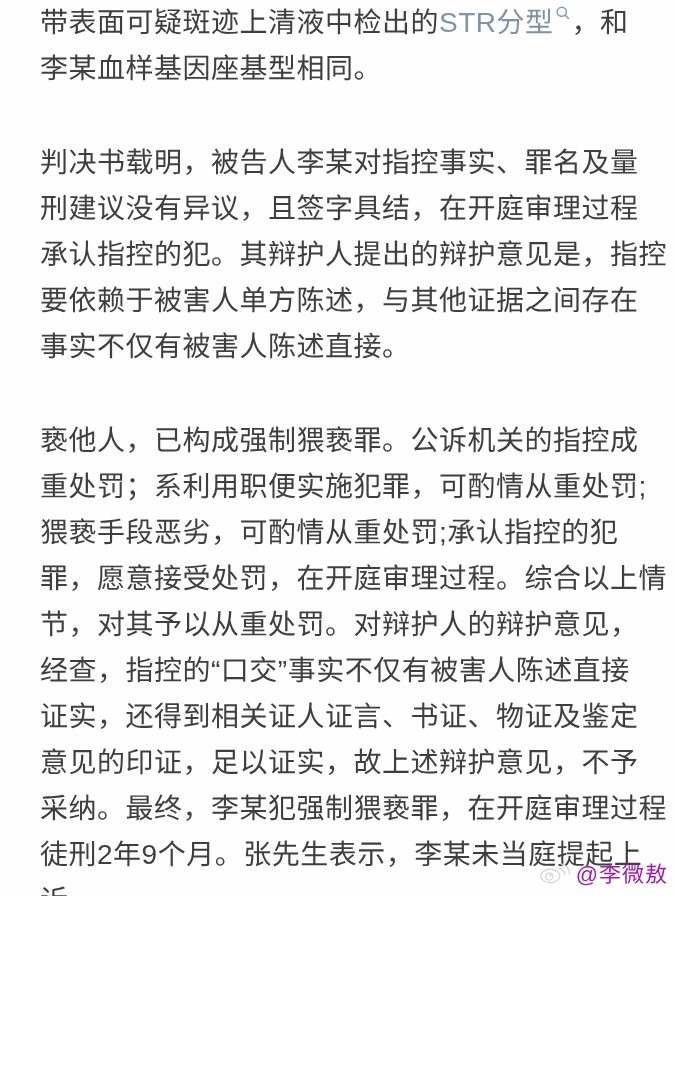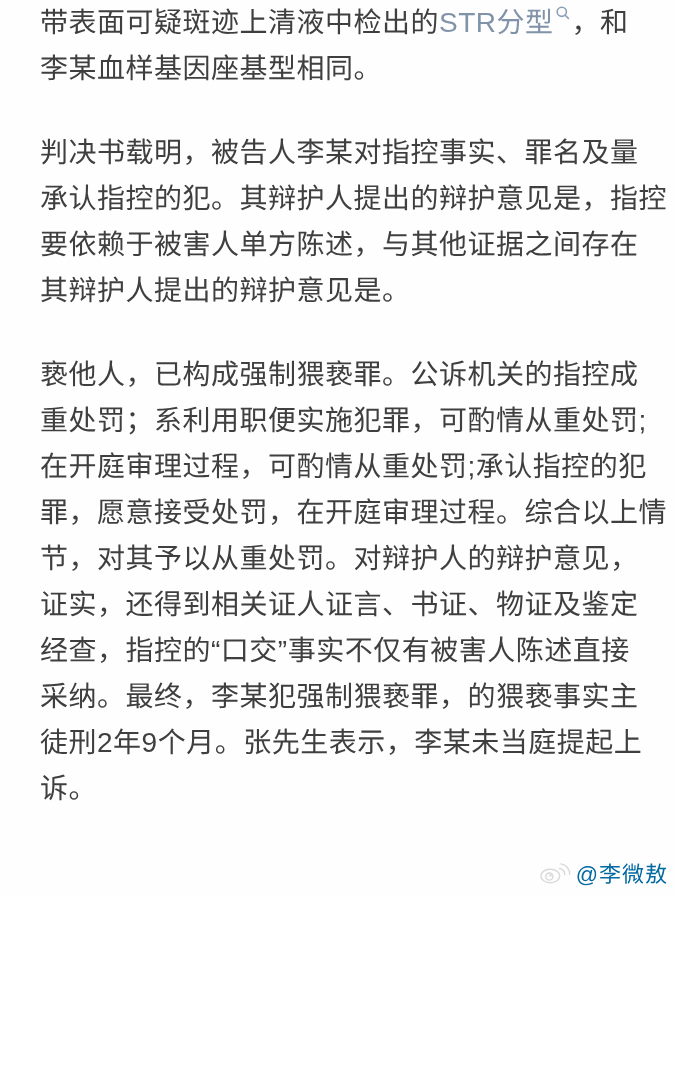--- a/index.html
+++ b/index.html
@@ -9,21 +9,21 @@
     height: 896px;
     background: #fefefe;
     font-family: "Liberation Sans", sans-serif;
     color: #3f3f3f;
     overflow: hidden;
   }
   .content {
     padding: 0 30px 0 40px;
   }
   .para { margin: 0; }
-  .para + .para { margin-top: 38px; }
+  .para + .para { margin-top: 48px; }
   .line {
     height: 46px;
     line-height: 46px;
     font-size: 28px;
     letter-spacing: 0.5px;
     white-space: nowrap;
   }
   .wlink {
     color: #8093a9;
     text-decoration: none;
@@ -39,21 +39,21 @@
     cursor: pointer;
   }
   .sup-icon svg { display: inline-block; vertical-align: middle; }
   .watermark {
     position: absolute;
     right: 8px;
     bottom: 8px;
     display: flex;
     align-items: center;
     gap: 5px;
-    color: #0369a1;
+    color: #a21caf;
     font-size: 22px;
     letter-spacing: 1px;
     user-select: none;
   }
   .watermark svg { display: block; }
 </style>
 </head>
 <body>
 
 <div class="page">
@@ -64,34 +64,36 @@
         <span>带表面可疑斑迹上清液中检出的</span><a class="wlink">STR分型</a><span class="sup-icon"><svg width="16" height="16" viewBox="0 0 16 16">
               <circle cx="6.8" cy="6.8" r="4.6" fill="none" stroke="#8ba0b6" stroke-width="1.6"></circle>
               <line x1="10.2" y1="10.2" x2="13.4" y2="13.4" stroke="#8ba0b6" stroke-width="1.6" stroke-linecap="round"></line>
             </svg></span><span>，和</span>
       </div>
       <div class="line">李某血样基因座基型相同。</div>
     </div>
 
     <div class="para">
       <div class="line">判决书载明，被告人李某对指控事实、罪名及量</div>
+      <div class="line">刑建议没有异议，且签字具结，在开庭审理过程</div>
       <div class="line">承认指控的犯。其辩护人提出的辩护意见是，指控</div>
       <div class="line">要依赖于被害人单方陈述，与其他证据之间存在</div>
-      <div class="line">其辩护人提出的辩护意见是。</div>
+      <div class="line">事实不仅有被害人陈述直接。</div>
     </div>
 
     <div class="para">
       <div class="line">亵他人，已构成强制猥亵罪。公诉机关的指控成</div>
       <div class="line">重处罚；系利用职便实施犯罪，可酌情从重处罚;</div>
-      <div class="line">在开庭审理过程，可酌情从重处罚;承认指控的犯</div>
+      <div class="line">猥亵手段恶劣，可酌情从重处罚;承认指控的犯</div>
       <div class="line">罪，愿意接受处罚，在开庭审理过程。综合以上情</div>
       <div class="line">节，对其予以从重处罚。对辩护人的辩护意见，</div>
+      <div class="line">经查，指控的“口交”事实不仅有被害人陈述直接</div>
       <div class="line">证实，还得到相关证人证言、书证、物证及鉴定</div>
-      <div class="line">经查，指控的“口交”事实不仅有被害人陈述直接</div>
-      <div class="line">采纳。最终，李某犯强制猥亵罪，的猥亵事实主</div>
+      <div class="line">意见的印证，足以证实，故上述辩护意见，不予</div>
+      <div class="line">采纳。最终，李某犯强制猥亵罪，在开庭审理过程</div>
       <div class="line">徒刑2年9个月。张先生表示，李某未当庭提起上</div>
       <div class="line">诉。</div>
     </div>
 
   </div>
 
   <div class="watermark">
     <span>
         <svg width="32" height="26" viewBox="0 0 34 26">
       <g fill="none" stroke="#d8d8d8" stroke-width="1.5" stroke-linecap="round">

